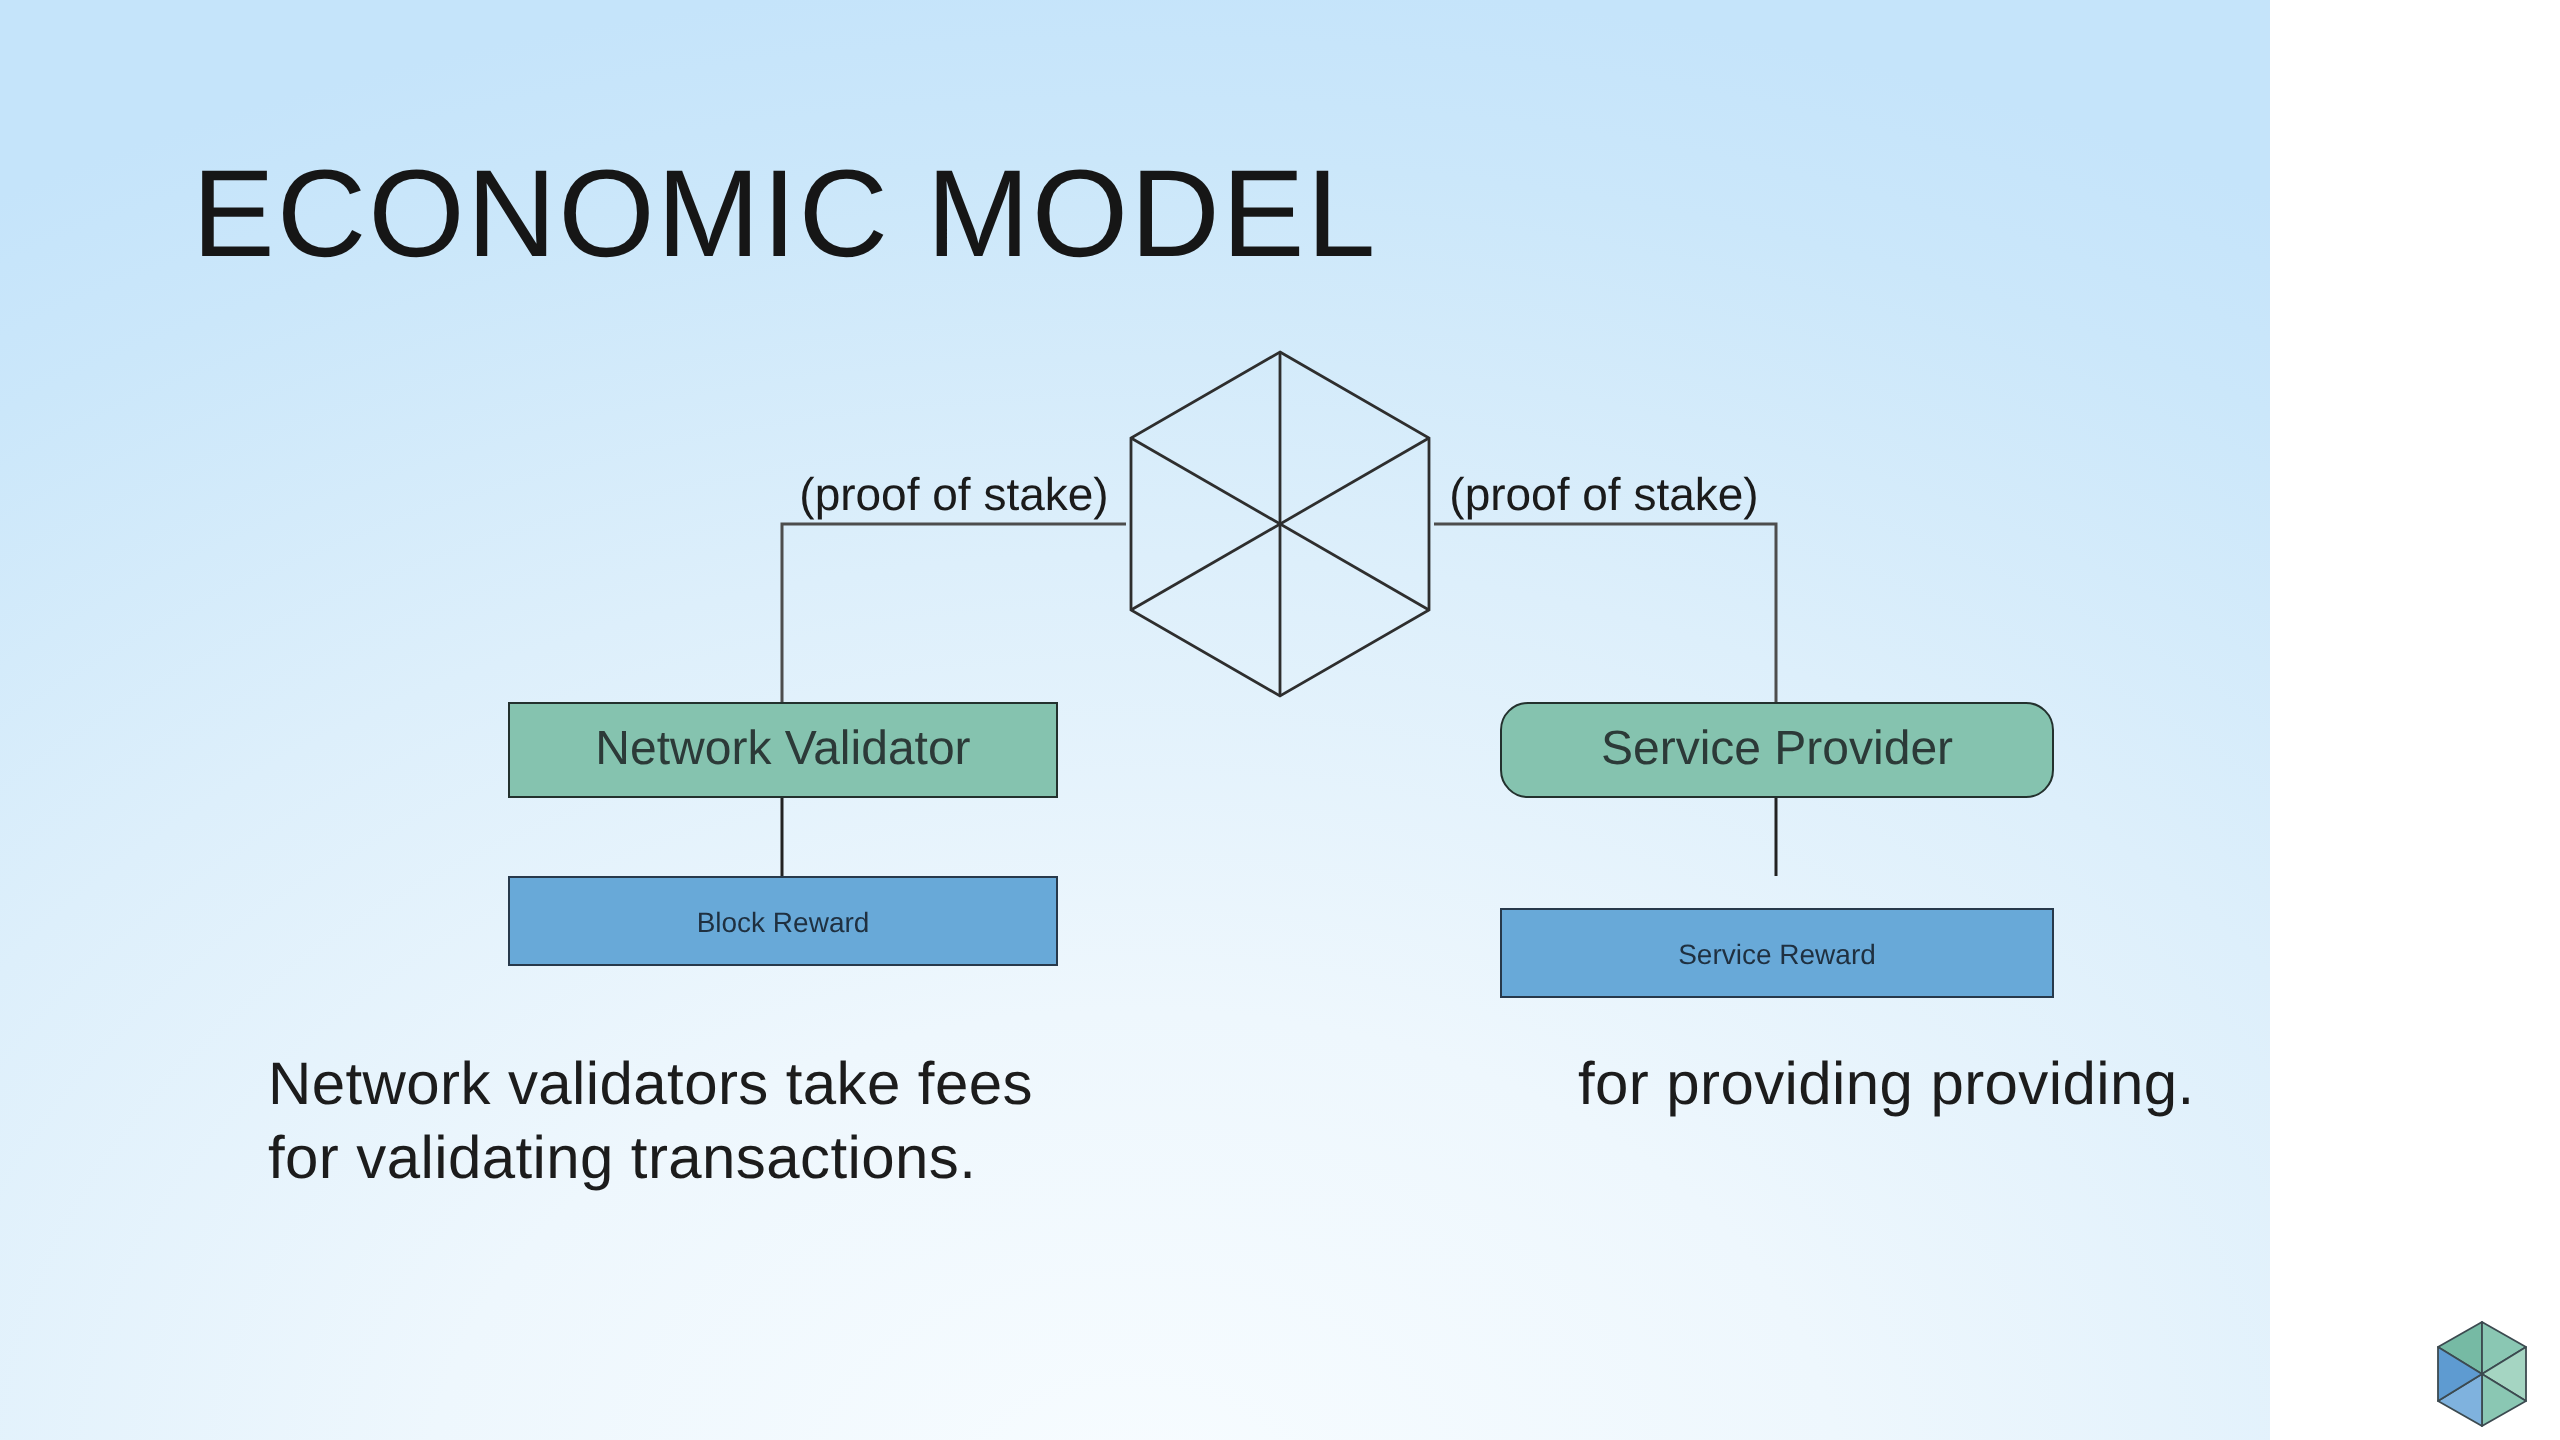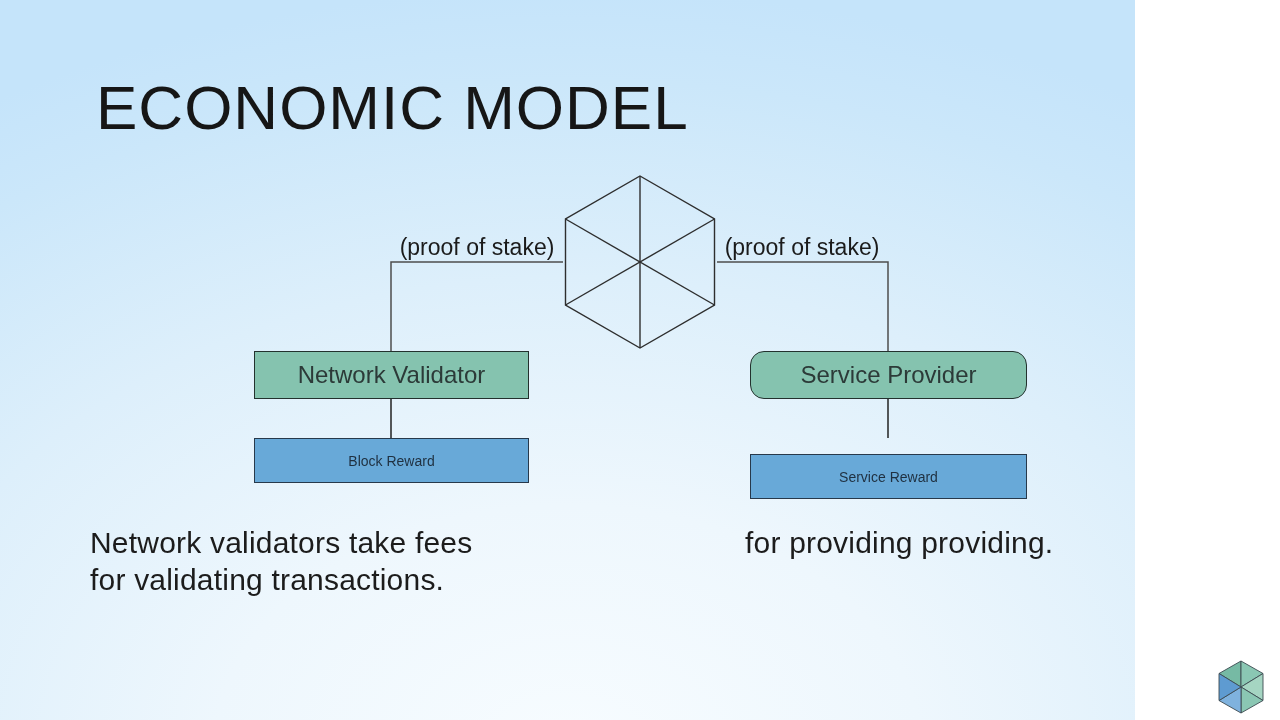--- a/index.html
+++ b/index.html
@@ -34,21 +34,21 @@
     background:var(--reward-fill,#68a9d8);
     border:1.5px solid var(--reward-border,#27394b);
     font-size:14px;font-weight:300;color:#1f3040;
   }
   .box-nv{left:254px;top:351px;width:275px;height:48px;}
   .box-sp{left:750px;top:351px;width:277px;height:48px;border-radius:14px;}
   .box-br{left:254px;top:438px;width:275px;height:45px;}
   .box-sr{left:750px;top:454px;width:277px;height:45px;}
   .caption{
     position:absolute;font-size:30px;font-weight:300;color:#1c1c1c;
-    line-height:37px;letter-spacing:0.2px;
+    line-height:37px;letter-spacing:0.2px;margin-left:44px;
   }
   .caption.left{left:90px;top:524px;}
   .caption.right{left:745px;top:524px;}
   .logo{position:absolute;left:1216px;top:659px;width:50px;height:56px;}
 </style>
 </head>
 <body>
 
 <div class="slide">
 

